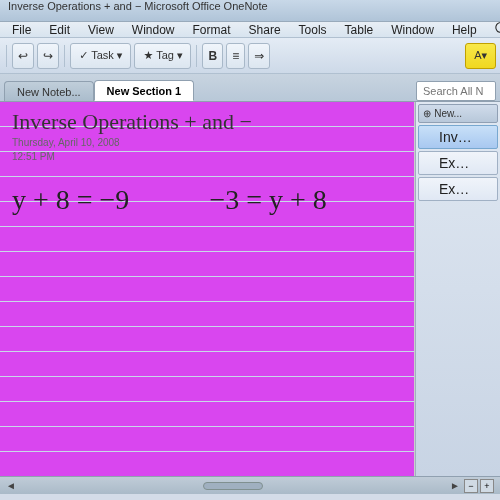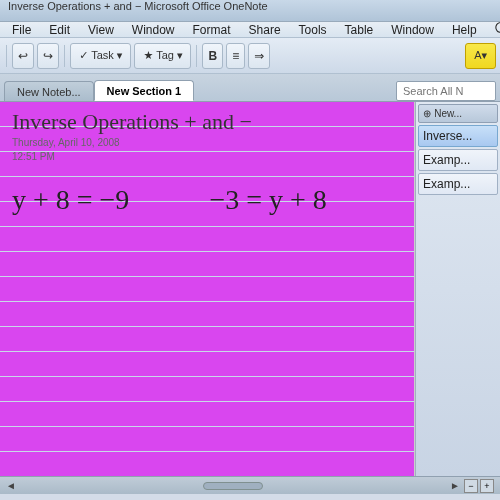--- a/index.html
+++ b/index.html
@@ -124,21 +124,21 @@
       margin-left: auto;
       display: flex;
       align-items: center;
     }
     .search-box {
       background: #fff;
       border: 1px solid #90a0b0;
       border-radius: 2px;
       padding: 2px 6px;
       font-size: 11px;
-      width: 100px;
+      width: 80px;
       height: 20px;
       color: #999;
     }
 
     
     #main-area {
       display: flex;
       height: calc(500px - 22px - 22px - 36px - 28px - 18px);
     }
 
@@ -211,22 +211,22 @@
       color: #333;
       cursor: pointer;
       text-align: left;
       width: 100%;
     }
 
     .panel-page-item {
       background: linear-gradient(to bottom, #f0f4fa, #e0e8f4);
       border: 1px solid #a0b0c4;
       border-radius: 2px;
-      padding: 3px 4px;
-      font-size: 12px;
+      padding: 3px 20px;
+      font-size: 14px;
       color: #222;
       cursor: pointer;
       width: 100%;
       white-space: nowrap;
       overflow: hidden;
       text-overflow: ellipsis;
     }
     .panel-page-item.highlight {
       background: linear-gradient(to bottom, #c8e0f8, #a8c8f0);
       border-color: #78a8d0;

